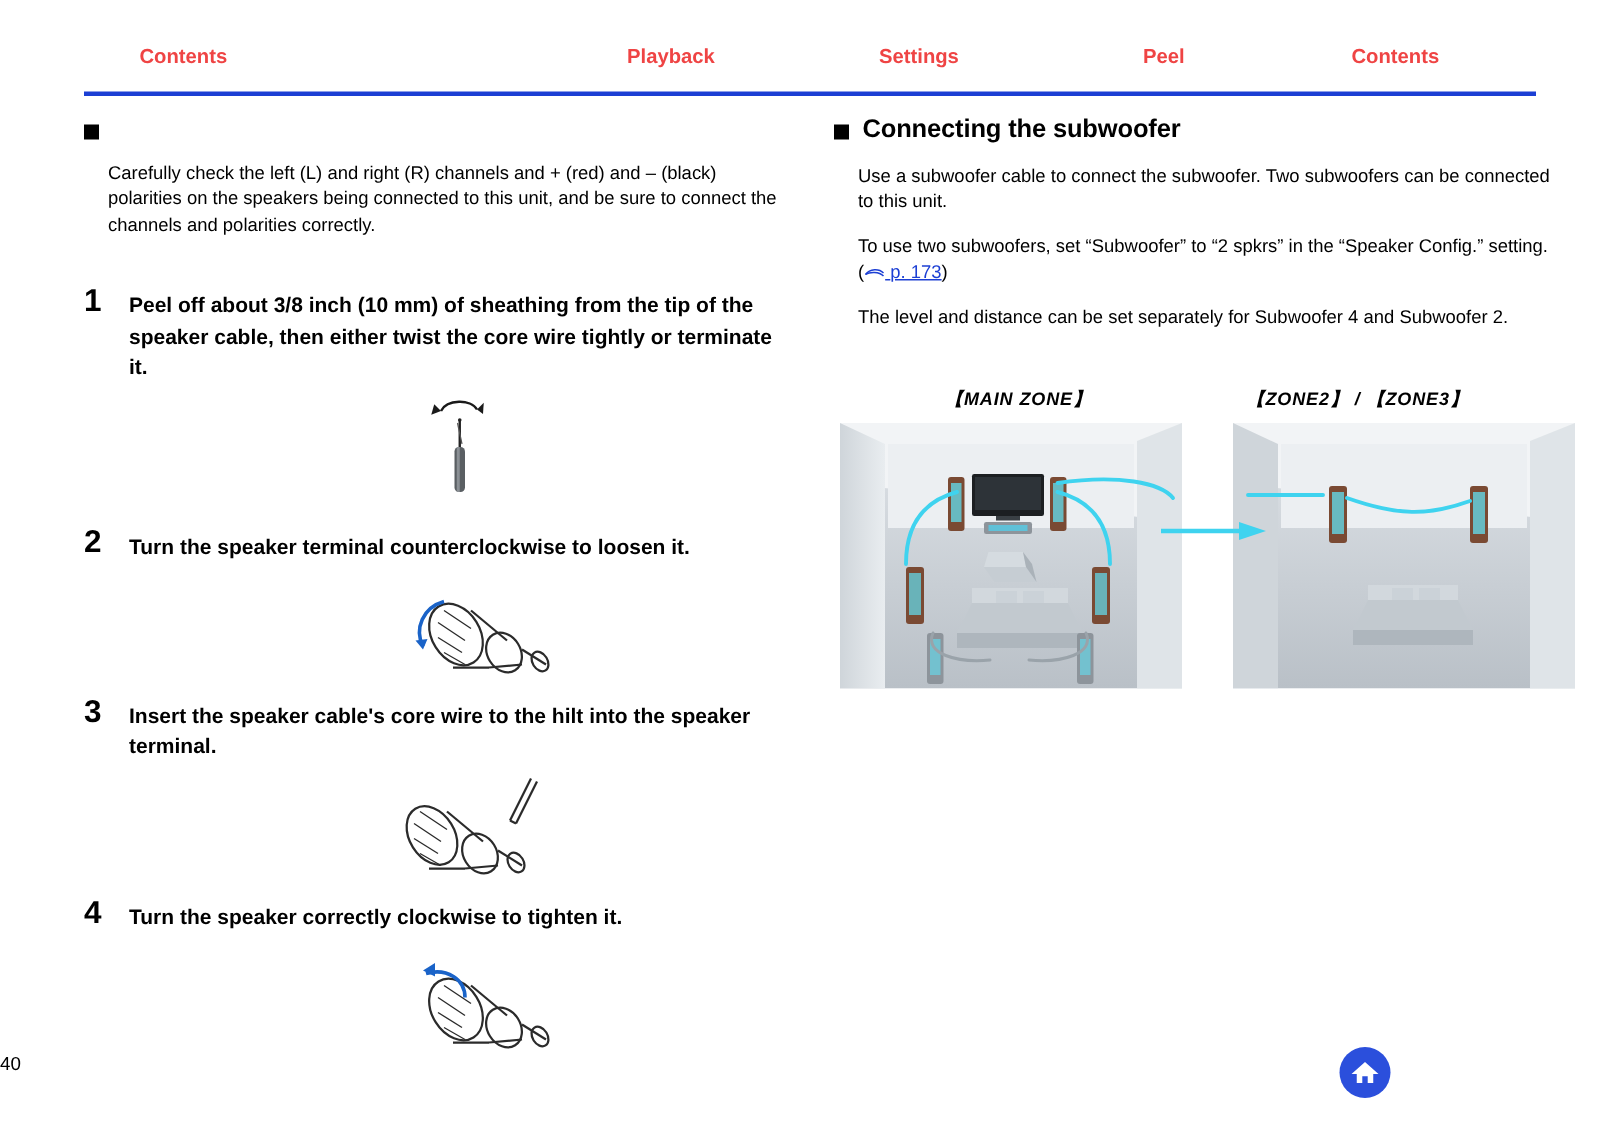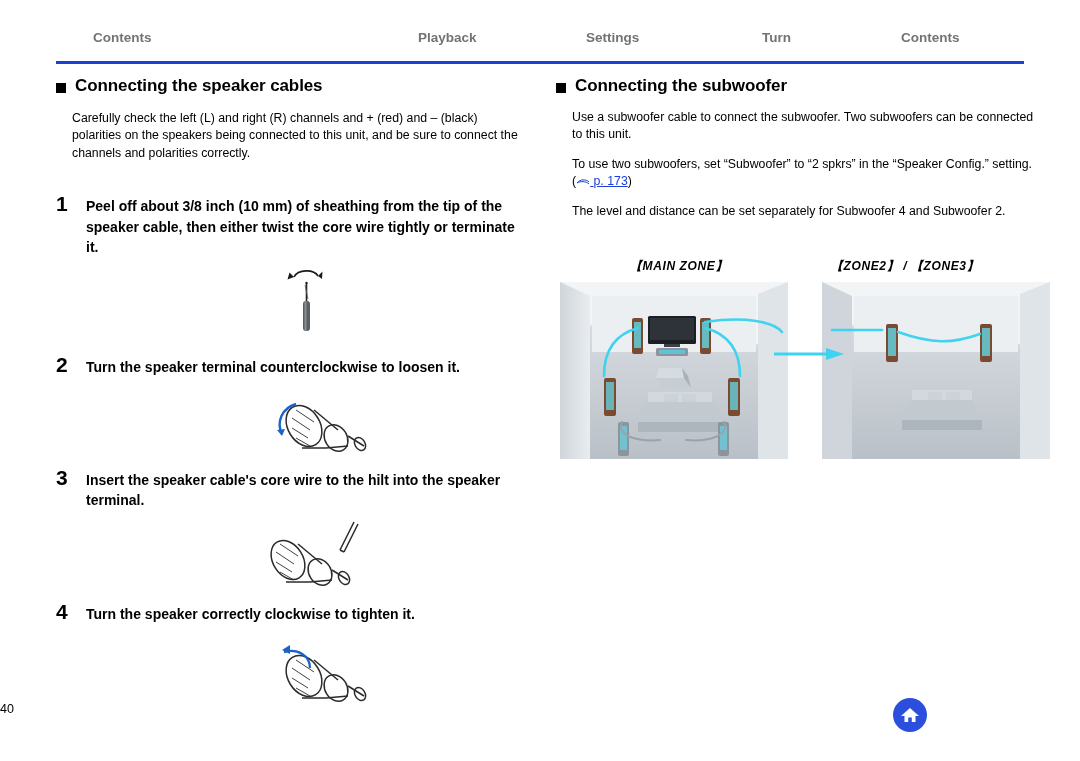--- a/index.html
+++ b/index.html
@@ -24,21 +24,21 @@
     width: 968px;
     height: 34px;
     border-bottom: 3px solid #1c3fd4;
     box-sizing: border-box;
   }
   .nav-item {
     position: absolute;
     top: 0;
     font-size: 13.5px;
     font-weight: bold;
-    color: #737373;
+    color: #ef4444;
     white-space: nowrap;
   }
   .nav-item.n0 { left: 37px; }
   .nav-item.n1 { left: 362px; }
   .nav-item.n2 { left: 530px; }
   .nav-item.n3 { left: 706px; }
   .nav-item.n4 { left: 845px; }
 
   
   .col-left {
@@ -185,29 +185,28 @@
     white-space: nowrap;
   }
 </style>
 </head>
 <body>
 
 <div class="nav">
   <span class="nav-item n0">Contents</span>
   <span class="nav-item n1">Playback</span>
   <span class="nav-item n2">Settings</span>
-  <span class="nav-item n3">Turn</span>
+  <span class="nav-item n3">Peel</span>
   <span class="nav-item n4">Contents</span>
 </div>
 
 <div class="col-left">
 
   <div class="sec-head">
     <span class="bullet"></span>
-    <span>Connecting the speaker cables</span>
   </div>
 
   <div class="body-text left-intro">Carefully check the left (L) and right (R) channels and + (red) and – (black) polarities on the speakers being connected to this unit, and be sure to connect the channels and polarities correctly.</div>
 
   <div class="step step1">
     <span class="step-num">1</span>
     <div class="step-text">Peel off about 3/8 inch (10 mm) of sheathing from the tip of the speaker cable, then either twist the core wire tightly or terminate it.</div>
   </div>
   <div class="fig">
     <svg class="fig-img" style="left:210px; top:8px;" width="120" height="74" viewBox="0 0 120 74">

